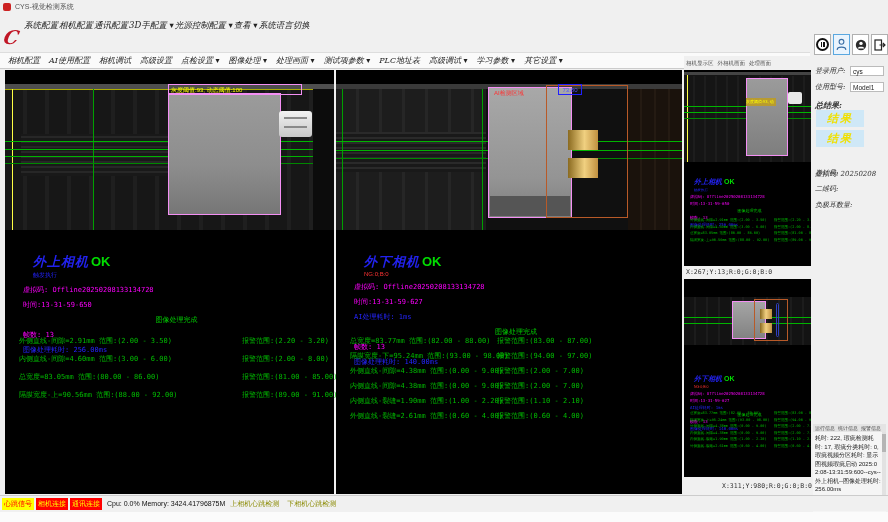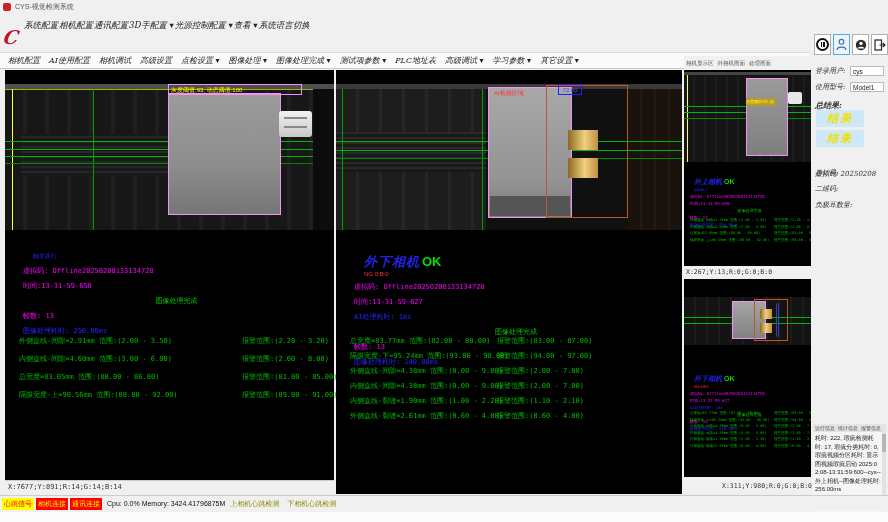--- a/index.html
+++ b/index.html
@@ -127,21 +127,21 @@
       <span class="menu-item">查看 ▾</span>
       <span class="menu-item">系统语言切换</span>
     </div>
   <div class="toolbar">
       <span class="tool-item">相机配置</span>
       <span class="tool-item">AI使用配置</span>
       <span class="tool-item">相机调试</span>
       <span class="tool-item">高级设置</span>
       <span class="tool-item">点检设置 ▾</span>
       <span class="tool-item">图像处理 ▾</span>
-      <span class="tool-item">图像处理完成 ▾</span>
+      <span class="tool-item">处理画面 ▾</span>
       <span class="tool-item">测试项参数 ▾</span>
       <span class="tool-item">PLC地址表</span>
       <span class="tool-item">高级调试 ▾</span>
       <span class="tool-item">学习参数 ▾</span>
       <span class="tool-item">其它设置 ▾</span>
     </div>
 
   <div class="campanel" id="cam-left">
     <div class="scene">
       <div style="left:0;right:0;top:0;height:5px;background:#4e4e4e;"></div>
@@ -156,34 +156,34 @@
       <div style="left:0;right:0;top:72px;height:1px;background:#00b400;"></div>
       <div style="left:0;right:0;top:79px;height:1px;background:#008800;"></div>
       <div style="left:163px;top:9px;width:113px;height:122px;background:linear-gradient(180deg,#9b9b9b,#8d8d8d 60%,#767676);border:1px solid #f48ff4;"></div>
       <div class="lab" style="left:163px;top:0;width:134px;height:11px;border:1px solid #f48ff4;color:#ffff00;font-size:6px;line-height:10px;padding-left:2px;white-space:nowrap;overflow:hidden;">灰度阈值:93, 动态阈值:100</div>
       <div style="left:274px;top:27px;width:33px;height:26px;background:linear-gradient(#f2f2f2,#c8c8c8);border-radius:3px;"></div>
       <div style="left:279px;top:33px;width:23px;height:2px;background:#8a8a8a;"></div>
       <div style="left:279px;top:42px;width:23px;height:2px;background:#8a8a8a;"></div>
       <div style="left:308px;top:5px;width:21px;bottom:0;background:#0c0c0c;"></div>
     </div>
     <div class="camtext" id="cam-left-text">
+        <div class="cam-title-row"><span class="cam-title">外上相机</span><span class="cam-ok">OK</span></div>
         <div class="cam-sub sub-blue">触发执行</div>
         <div class="cam-line c-magenta">虚拟码: Offline20250208133134728</div>
         <div class="cam-line c-magenta">时间:13-31-59-650</div>
         <div class="cam-line c-green">图像处理完成</div>
         <div class="cam-line c-magenta">帧数: 13</div>
         <div class="cam-line c-blue">图像处理耗时: 256.00ms</div>
       </div>
     <div class="camrows rows-left" id="cam-left-rows">
         <div class="cam-row"><span class="cam-row-name">外侧直线-间隙=2.91mm 范围:(2.00 - 3.50)</span><span class="cam-row-alarm">报警范围:(2.20 - 3.20)</span></div>
         <div class="cam-row"><span class="cam-row-name">内侧直线-间隙=4.60mm 范围:(3.00 - 6.00)</span><span class="cam-row-alarm">报警范围:(2.00 - 8.00)</span></div>
         <div class="cam-row"><span class="cam-row-name">总宽度=83.05mm 范围:(80.00 - 86.00)</span><span class="cam-row-alarm">报警范围:(81.00 - 85.00)</span></div>
         <div class="cam-row"><span class="cam-row-name">隔膜宽度-上=90.56mm 范围:(88.00 - 92.00)</span><span class="cam-row-alarm">报警范围:(89.00 - 91.00)</span></div>
       </div>
-    <div class="coordbar">X:7677;Y:891;R:14;G:14;B:14</div>
   </div>
 
   <div class="campanel" id="cam-mid">
     <div class="scene" style="background:#101010;">
       <div style="left:0;right:0;top:0;height:5px;background:#3a3a3a;"></div>
       <div style="left:0;top:5px;width:150px;bottom:0;background:repeating-linear-gradient(90deg,#1d1d1d 0 20px,#262626 20px 23px);"></div>
       <div style="left:0;top:48px;width:150px;height:40px;background:repeating-linear-gradient(0deg,#191919 0 3px,#2a2a2a 3px 5px);"></div>
       <div style="left:292px;top:5px;right:0;bottom:0;background:repeating-linear-gradient(90deg,#1a120c 0 12px,#241a12 12px 14px);"></div>
       <div style="left:6px;top:5px;bottom:0;width:1px;background:#00a000;"></div>
       <div style="left:146px;top:5px;bottom:0;width:1px;background:#00a000;"></div>

